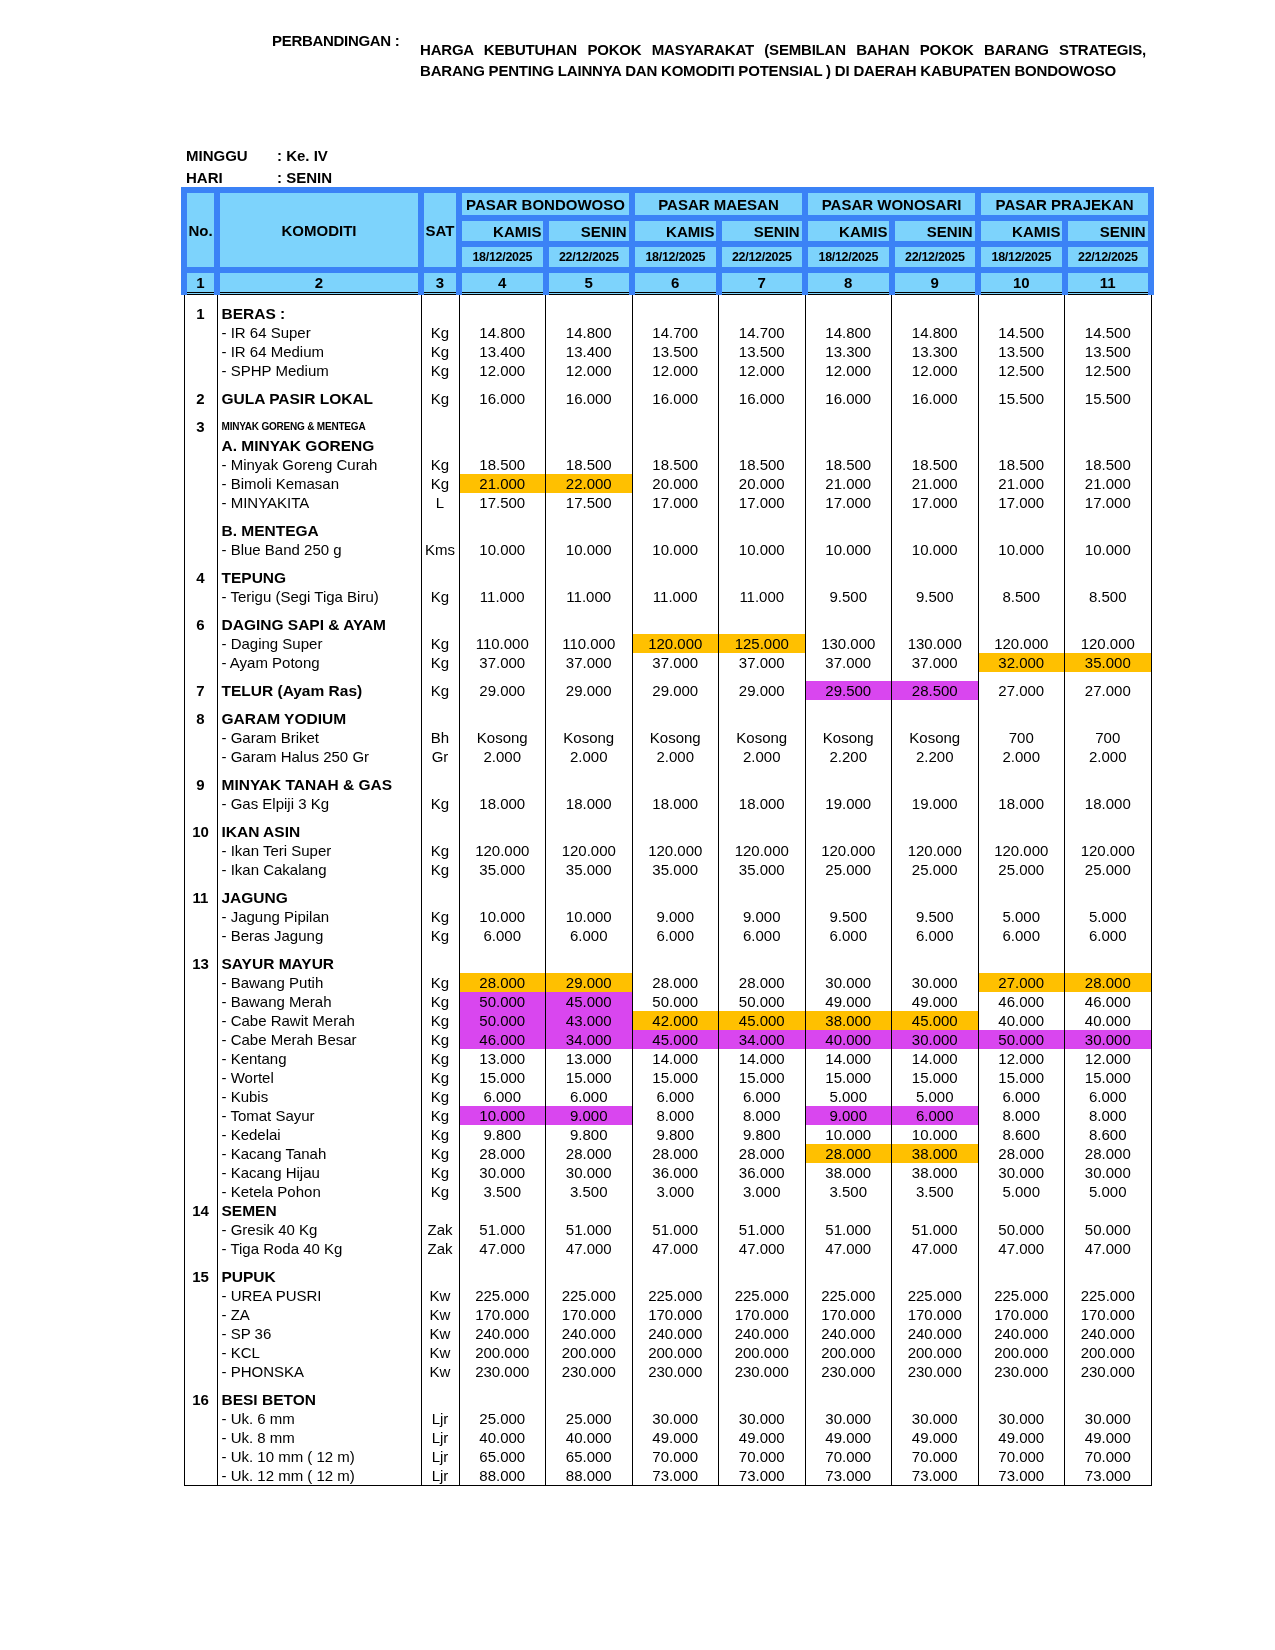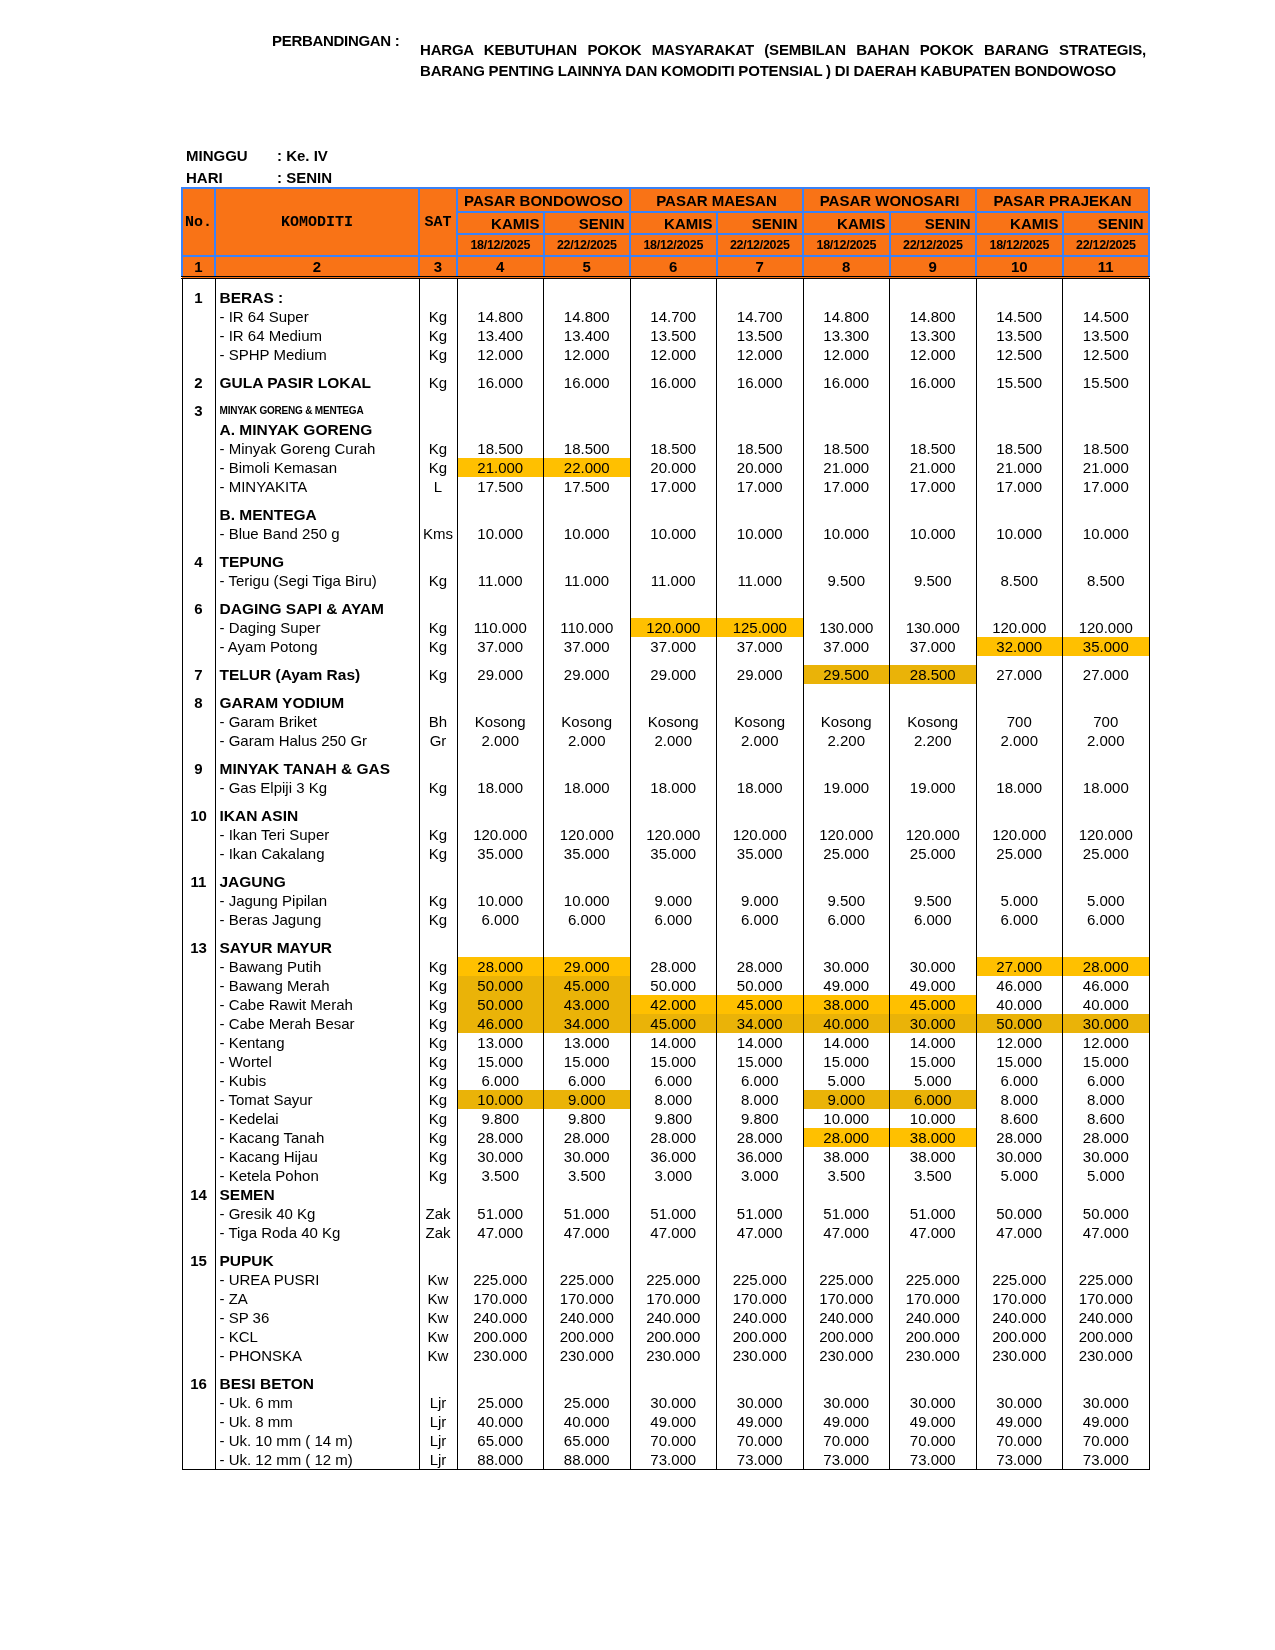--- a/index.html
+++ b/index.html
@@ -8,37 +8,37 @@
   .hdr .lbl { position:absolute; left:0; top:0; width:150px; white-space:nowrap; letter-spacing:-0.3px; }
   .hdr .txt { position:absolute; left:148px; top:9px; width:726px; text-align:justify; text-align-last:left; letter-spacing:-0.2px; }
   .meta { position:absolute; left:186px; top:101px; font-weight:bold; font-size:15px; line-height:22px;margin-top:44px; }
   .meta .row { display:flex; }
   .meta .k { width:91px; }
   table.main { position:absolute; left:181px; top:187px; border-collapse:collapse; table-layout:fixed; width:967px; font-size:15px; }
   table.main col.c-no { width:33px; }
   table.main col.c-kom { width:204px; }
   table.main col.c-sat { width:38px; }
   table.main col.c-v { width:86.5px; }
-  thead th { background:#f97316; font-weight:bold; border:2px solid #3b82f6; padding:0; text-align:center; }
+  thead th { background:#7dd3fc; font-weight:bold; border:6px solid #3b82f6; padding:0; text-align:center; }
   thead tr.r1 th { height:22px; font-size:15px; }
   thead tr.r2 th { height:20px; font-size:15px;padding-left:30px; }
   thead tr.r3 th { height:20px; font-size:12.5px; letter-spacing:-0.3px; }
   thead tr.r4 th { height:19px; font-size:15px; border-bottom:3px double #000; }
-  thead th.bigcell { font-size:15px;font-family:Liberation Mono, monospace; }
+  thead th.bigcell { font-size:15px; }
   tbody td { border-left:1.5px solid #000; border-right:1.5px solid #000; padding:0; height:19px; line-height:19px; white-space:nowrap; }
   tbody td.no { text-align:center; font-weight:bold; }
   tbody td.kom { padding-left:4px; }
   tbody td.sat { text-align:center; }
   tbody td.v { text-align:center; }
   tbody tr.cat td.kom { font-weight:bold; font-size:15.5px; }
   tbody tr.cat-small td.kom { font-weight:bold; font-size:10px; letter-spacing:-0.2px; }
   tbody tr.spacer td { height:9px; line-height:9px; }
   tbody tr.last td { border-bottom:1.5px solid #000; }
   td.hl-y { background:#ffc000; }
-  td.hl-g { background:#eab308; }
+  td.hl-g { background:#d946ef; }
 </style>
 </head>
 <body>
 
 <div class="hdr">
   <div class="lbl">PERBANDINGAN :</div>
   <div class="txt">HARGA KEBUTUHAN POKOK MASYARAKAT (SEMBILAN BAHAN POKOK BARANG STRATEGIS, BARANG PENTING LAINNYA DAN KOMODITI POTENSIAL ) DI DAERAH KABUPATEN BONDOWOSO</div>
 </div>
 
 <div class="meta">
@@ -994,21 +994,21 @@
         <td class="v">40.000</td>
         <td class="v">49.000</td>
         <td class="v">49.000</td>
         <td class="v">49.000</td>
         <td class="v">49.000</td>
         <td class="v">49.000</td>
         <td class="v">49.000</td>
       </tr>
       <tr>
         <td class="no"></td>
-        <td class="kom">- Uk. 10 mm ( 14 m)</td>
+        <td class="kom">- Uk. 10 mm ( 12 m)</td>
         <td class="sat">Ljr</td>
         <td class="v">65.000</td>
         <td class="v">65.000</td>
         <td class="v">70.000</td>
         <td class="v">70.000</td>
         <td class="v">70.000</td>
         <td class="v">70.000</td>
         <td class="v">70.000</td>
         <td class="v">70.000</td>
       </tr>

